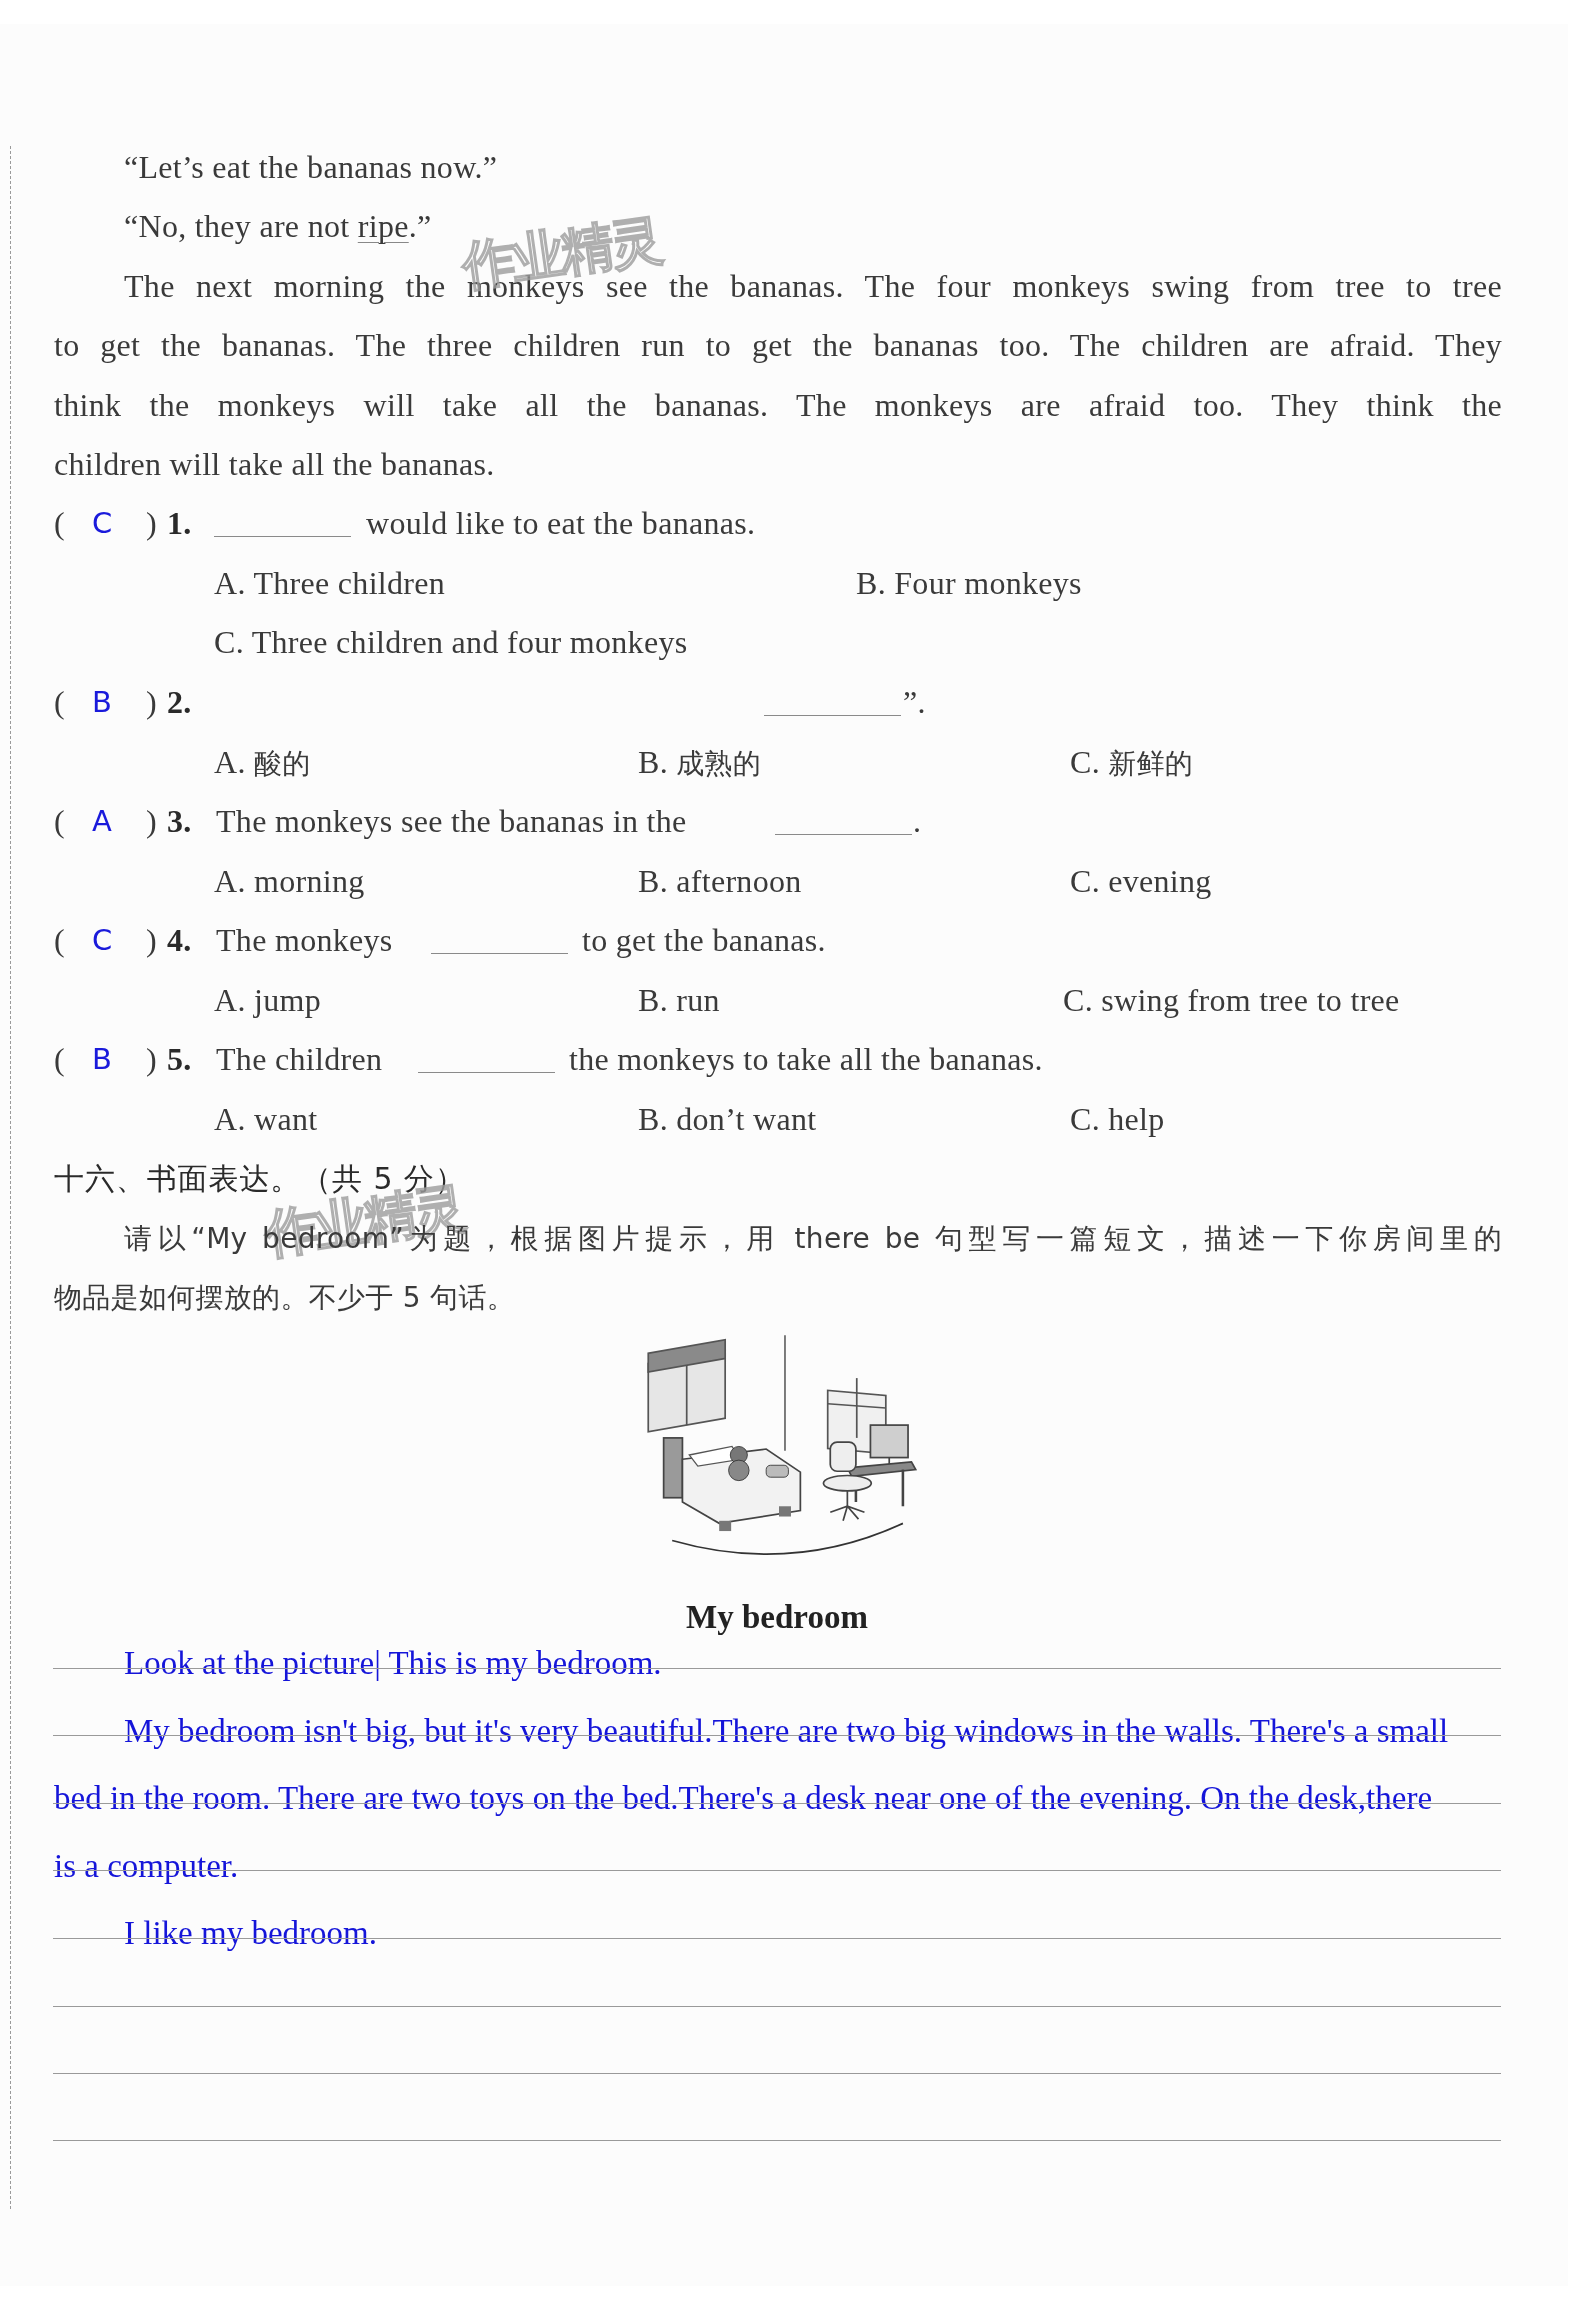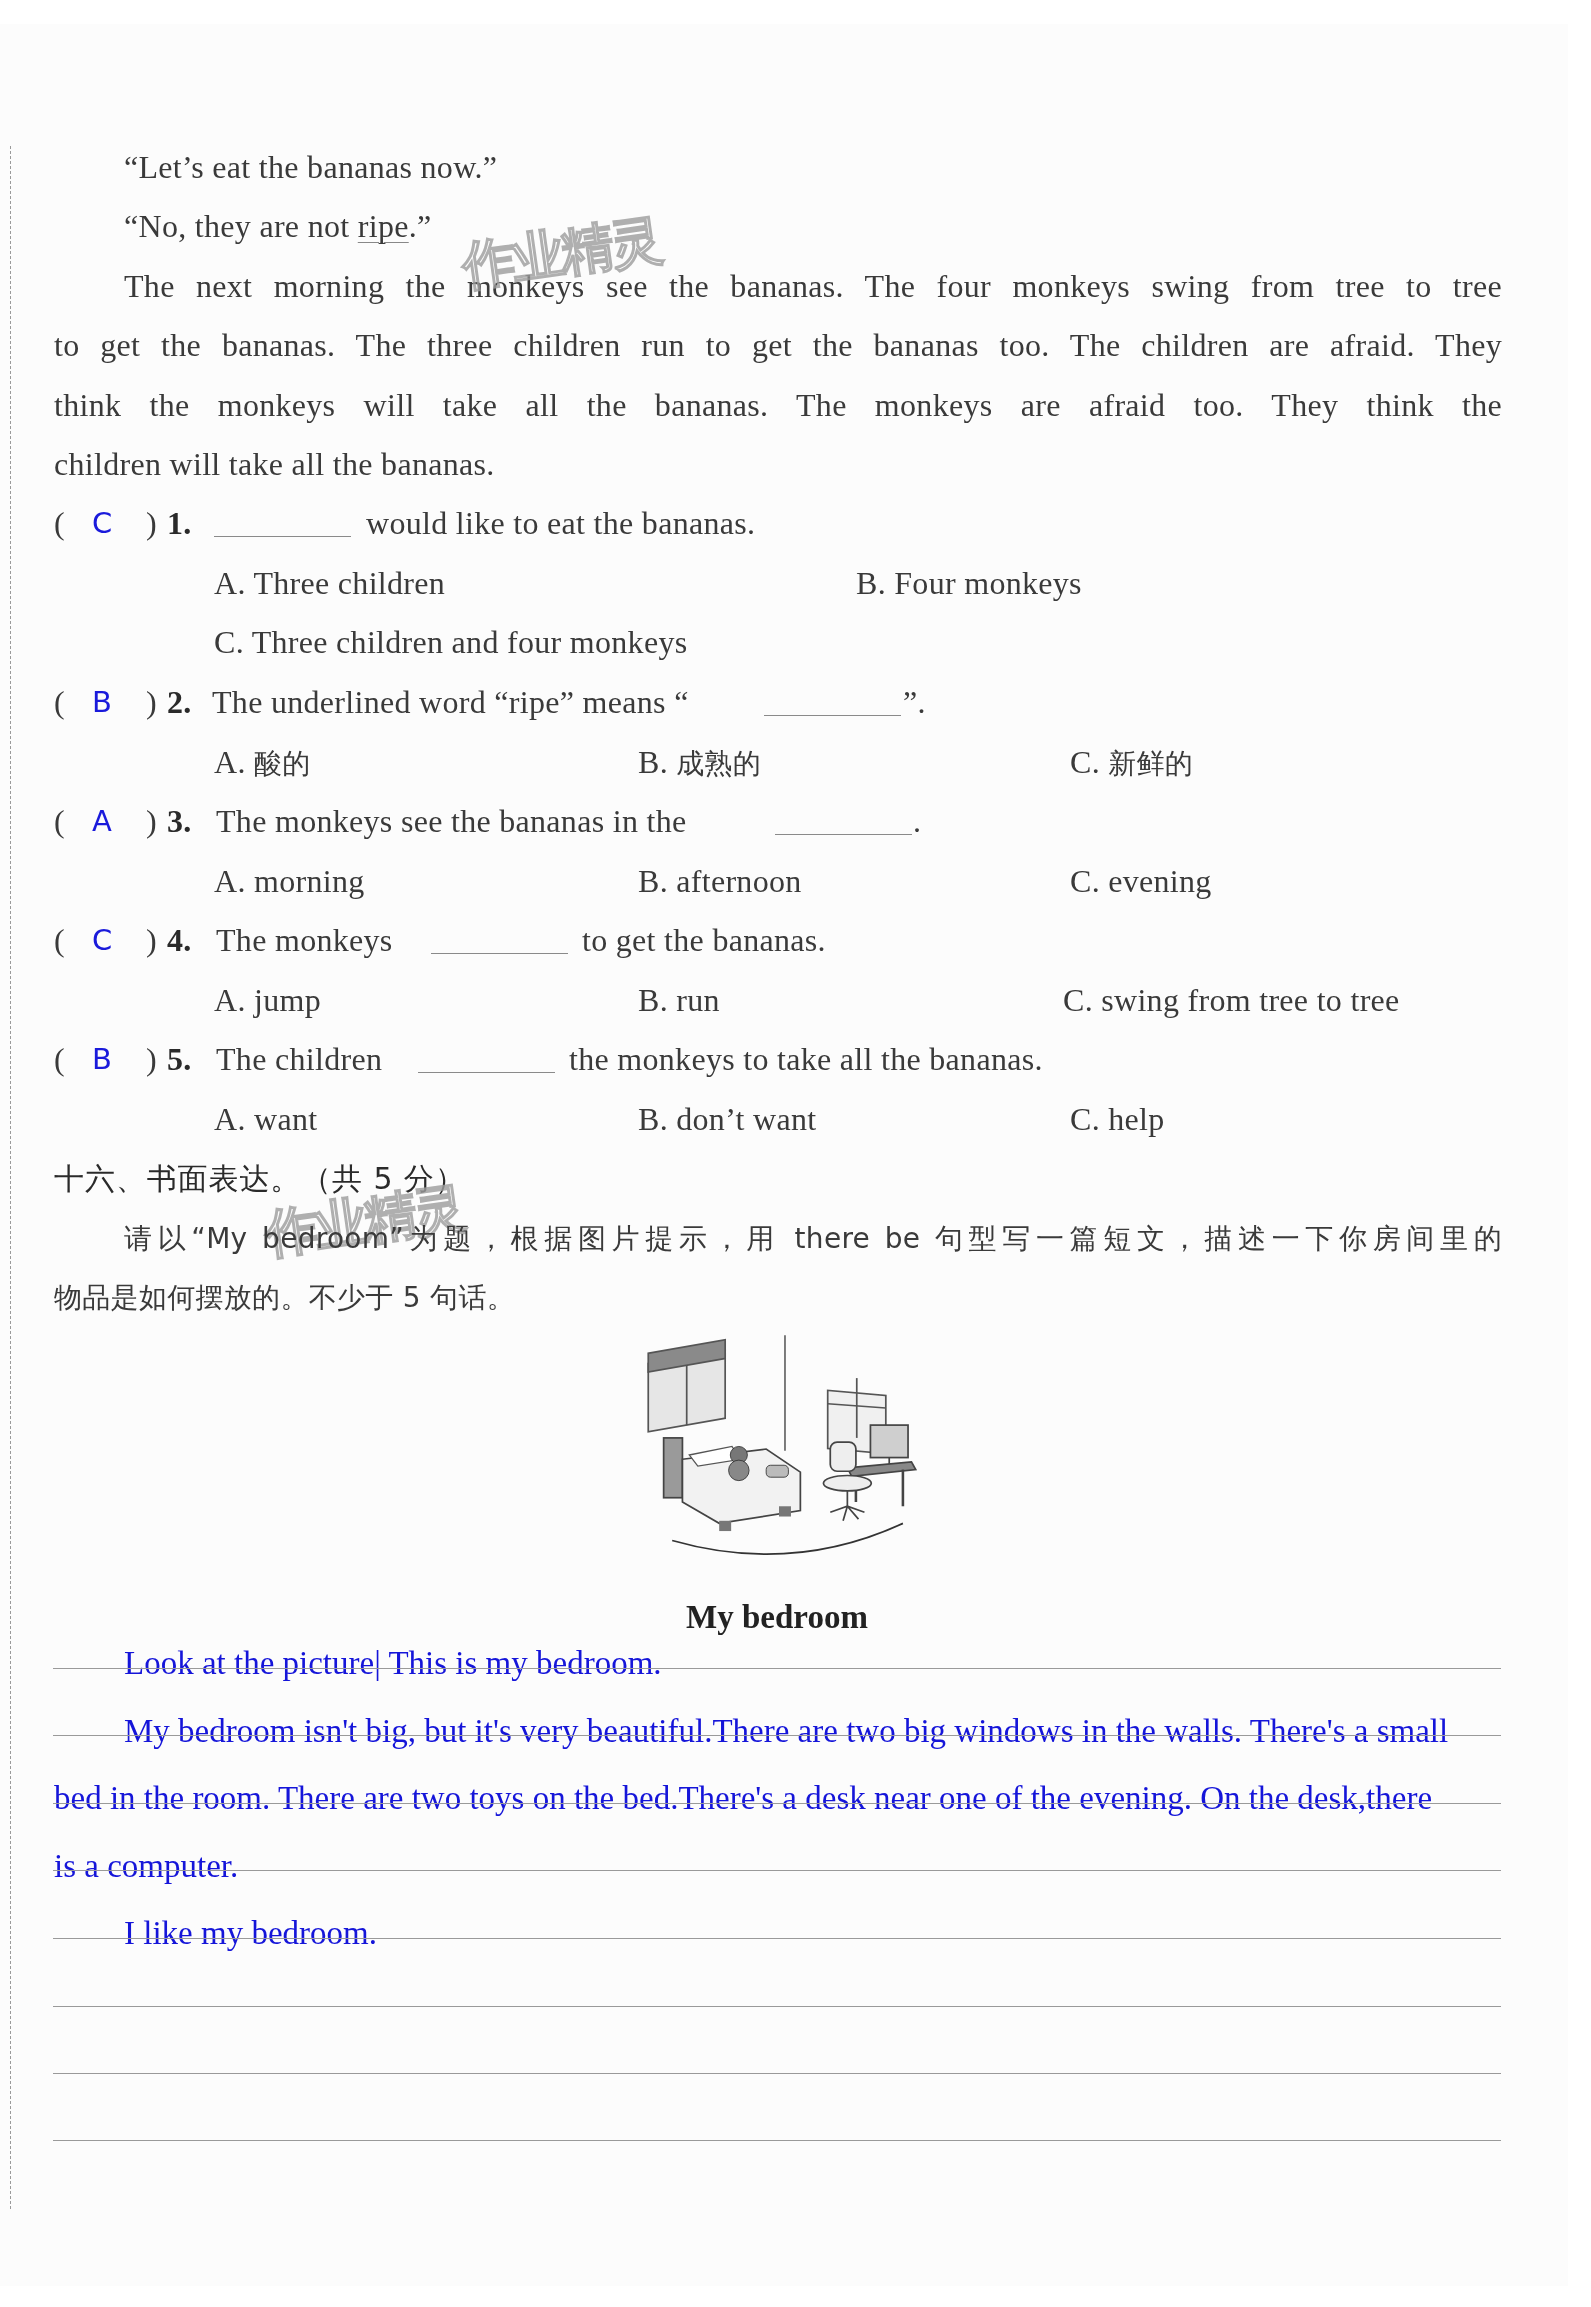--- a/index.html
+++ b/index.html
@@ -77,21 +77,20 @@
 </div>
 <div class="row" style="top:621px;text-decoration:underline;">
   <span class="abs" style="left:214px;">C.  Three children and four monkeys</span>
 </div>
 
 <div class="row" style="top:681px;">
   <span class="abs" style="left:54px;">(</span>
   <span class="abs ans" style="left:92px;">B</span>
   <span class="abs" style="left:146px;">)</span>
   <span class="abs qnum" style="left:167px;">2.</span>
-  <span class="abs" style="left:212px;">The underlined word “ripe” means “</span>
   <span class="abs blank" style="left:764px; width:137px; top:3.4px;"></span>
   <span class="abs" style="left:903px;">”.</span>
 </div>
 <div class="row" style="top:741px;">
   <span class="abs" style="left:214px;"><span>A.</span> <span class="cn">酸的</span></span>
   <span class="abs" style="left:638px;"><span>B.</span> <span class="cn">成熟的</span></span>
   <span class="abs" style="left:1070px;"><span>C.</span> <span class="cn">新鲜的</span></span>
 </div>
 
 <div class="row" style="top:800px;">

